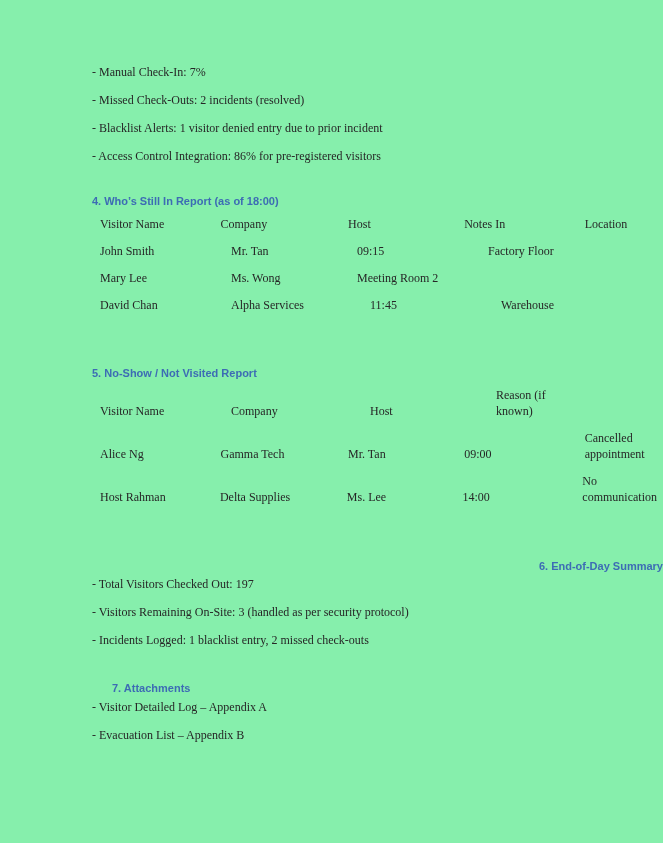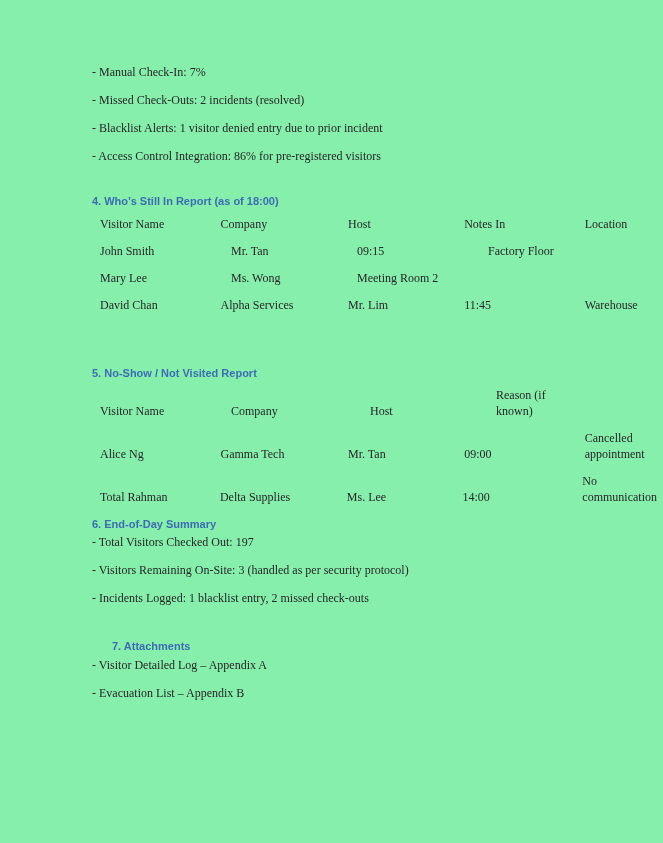--- a/index.html
+++ b/index.html
@@ -22,21 +22,21 @@
   }
   .heading {
     font-family: "Liberation Sans", "DejaVu Sans", sans-serif;
     font-weight: bold;
     font-size: 11px;
     line-height: 17px;
     margin: 0;
   }
   .h4 { margin-top: 29px; margin-bottom: 6px; }
   .h5 { margin-top: 41px; margin-bottom: 5px; }
-  .h6 { margin-bottom: 1px; }
+  .h6 { margin-top: 42px; margin-bottom: 1px; text-align: right; }
   .h7 { margin-top: 32px; margin-bottom: 2px; }
   .vtable { margin-left: 8px; }
   .trow { display: flex; align-items: flex-end; gap: 36px; }
   .tcell {
     font-size: 12px;
     line-height: 16px;
     padding: 0 6px 11px 0;
     box-sizing: border-box;
   }
   .c1 { width: 95px; }
@@ -72,21 +72,20 @@
       <div class="tcell c5">Factory Floor</div>
     </div>
     <div class="trow">
       <div class="tcell c1">Mary Lee</div>
       <div class="tcell c3">Ms. Wong</div>
       <div class="tcell c5">Meeting Room 2</div>
     </div>
     <div class="trow">
       <div class="tcell c1">David Chan</div>
       <div class="tcell c2">Alpha Services</div>
-      <div class="tcell c3">Mr. Lim</div>
       <div class="tcell c4">11:45</div>
       <div class="tcell c5">Warehouse</div>
     </div>
   </div>
 
   <h2 class="heading h5" style="color: rgb(61, 108, 180);">5. No-Show / Not Visited Report</h2>
 
   <div class="vtable">
     <div class="trow">
       <div class="tcell c1">Visitor Name</div>
@@ -95,21 +94,21 @@
       <div class="tcell c5">Reason (if known)</div>
     </div>
     <div class="trow">
       <div class="tcell c1">Alice Ng</div>
       <div class="tcell c2">Gamma Tech</div>
       <div class="tcell c3">Mr. Tan</div>
       <div class="tcell c4">09:00</div>
       <div class="tcell c5">Cancelled appointment</div>
     </div>
     <div class="trow">
-      <div class="tcell c1">Total Rahman</div>
+      <div class="tcell c1">Host Rahman</div>
       <div class="tcell c2">Delta Supplies</div>
       <div class="tcell c3">Ms. Lee</div>
       <div class="tcell c4">14:00</div>
       <div class="tcell c5">No communication</div>
     </div>
   </div>
 
   <h2 class="heading h6" style="color: rgb(61, 108, 180);">6. End-of-Day Summary</h2>
 
   <p class="bullet">- Total Visitors Checked Out: 197</p>

